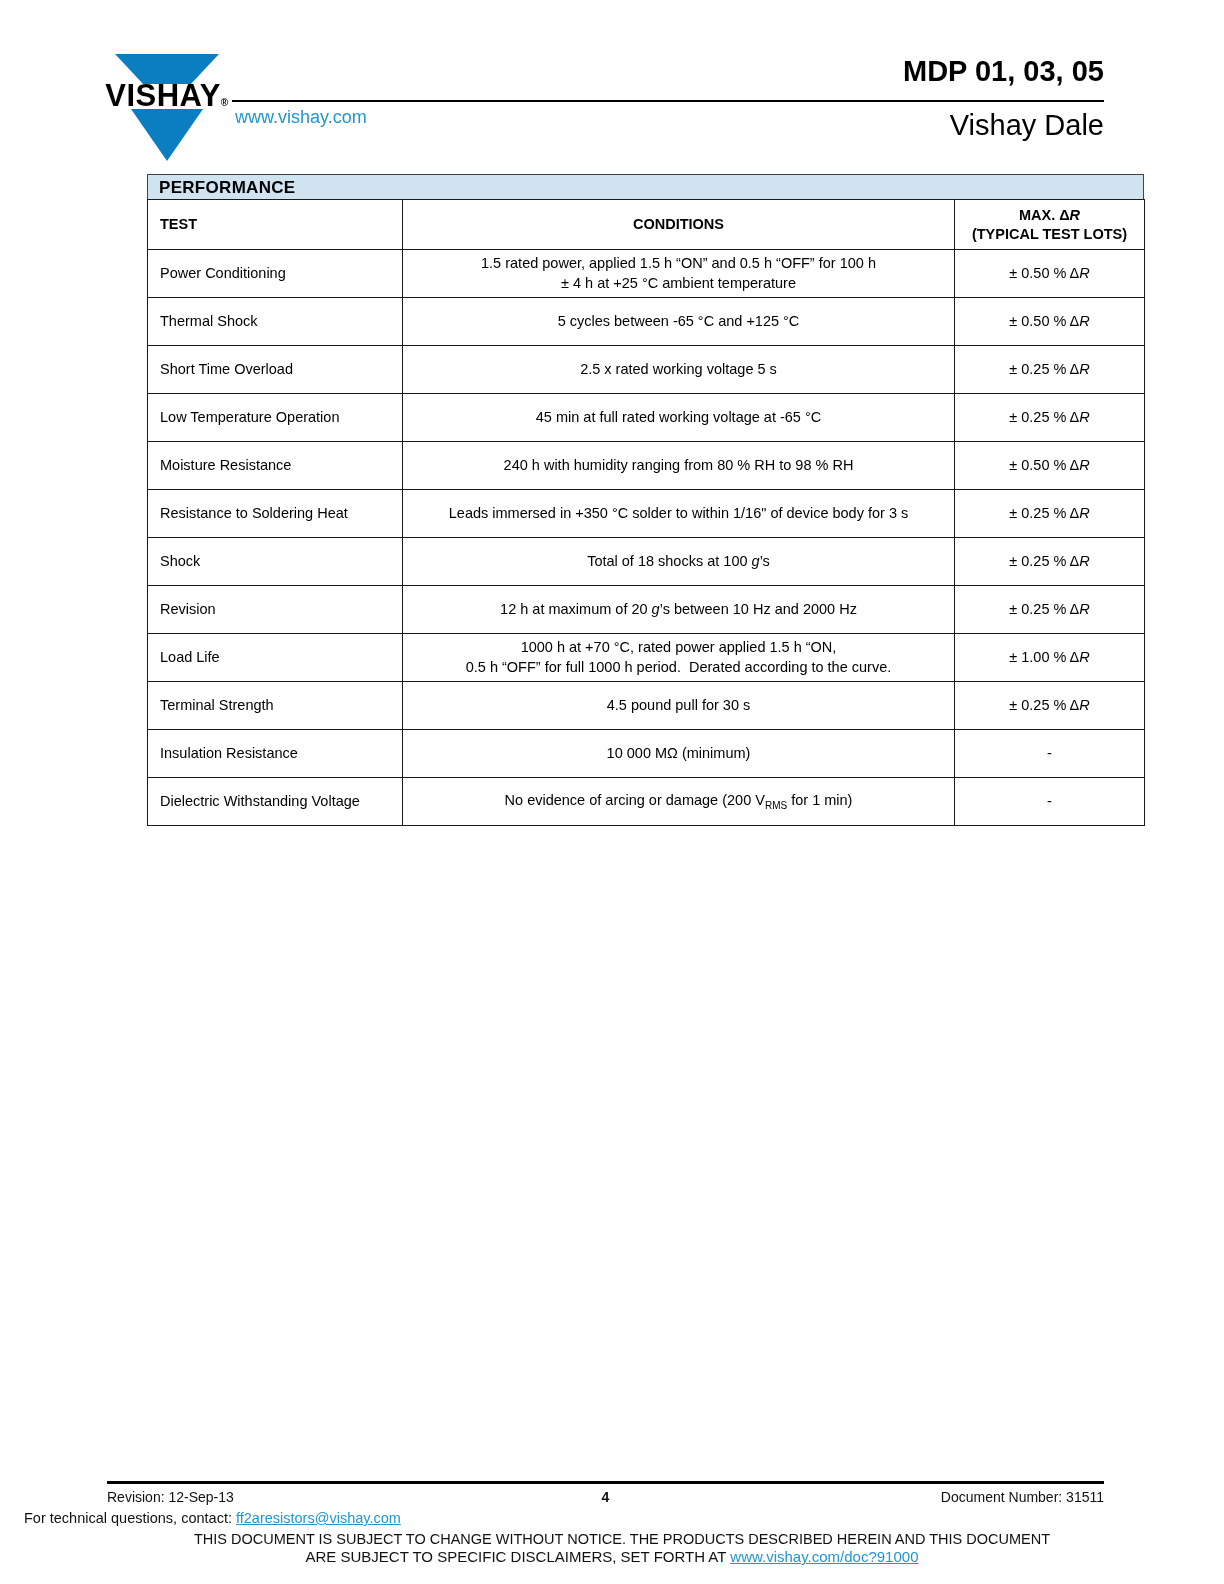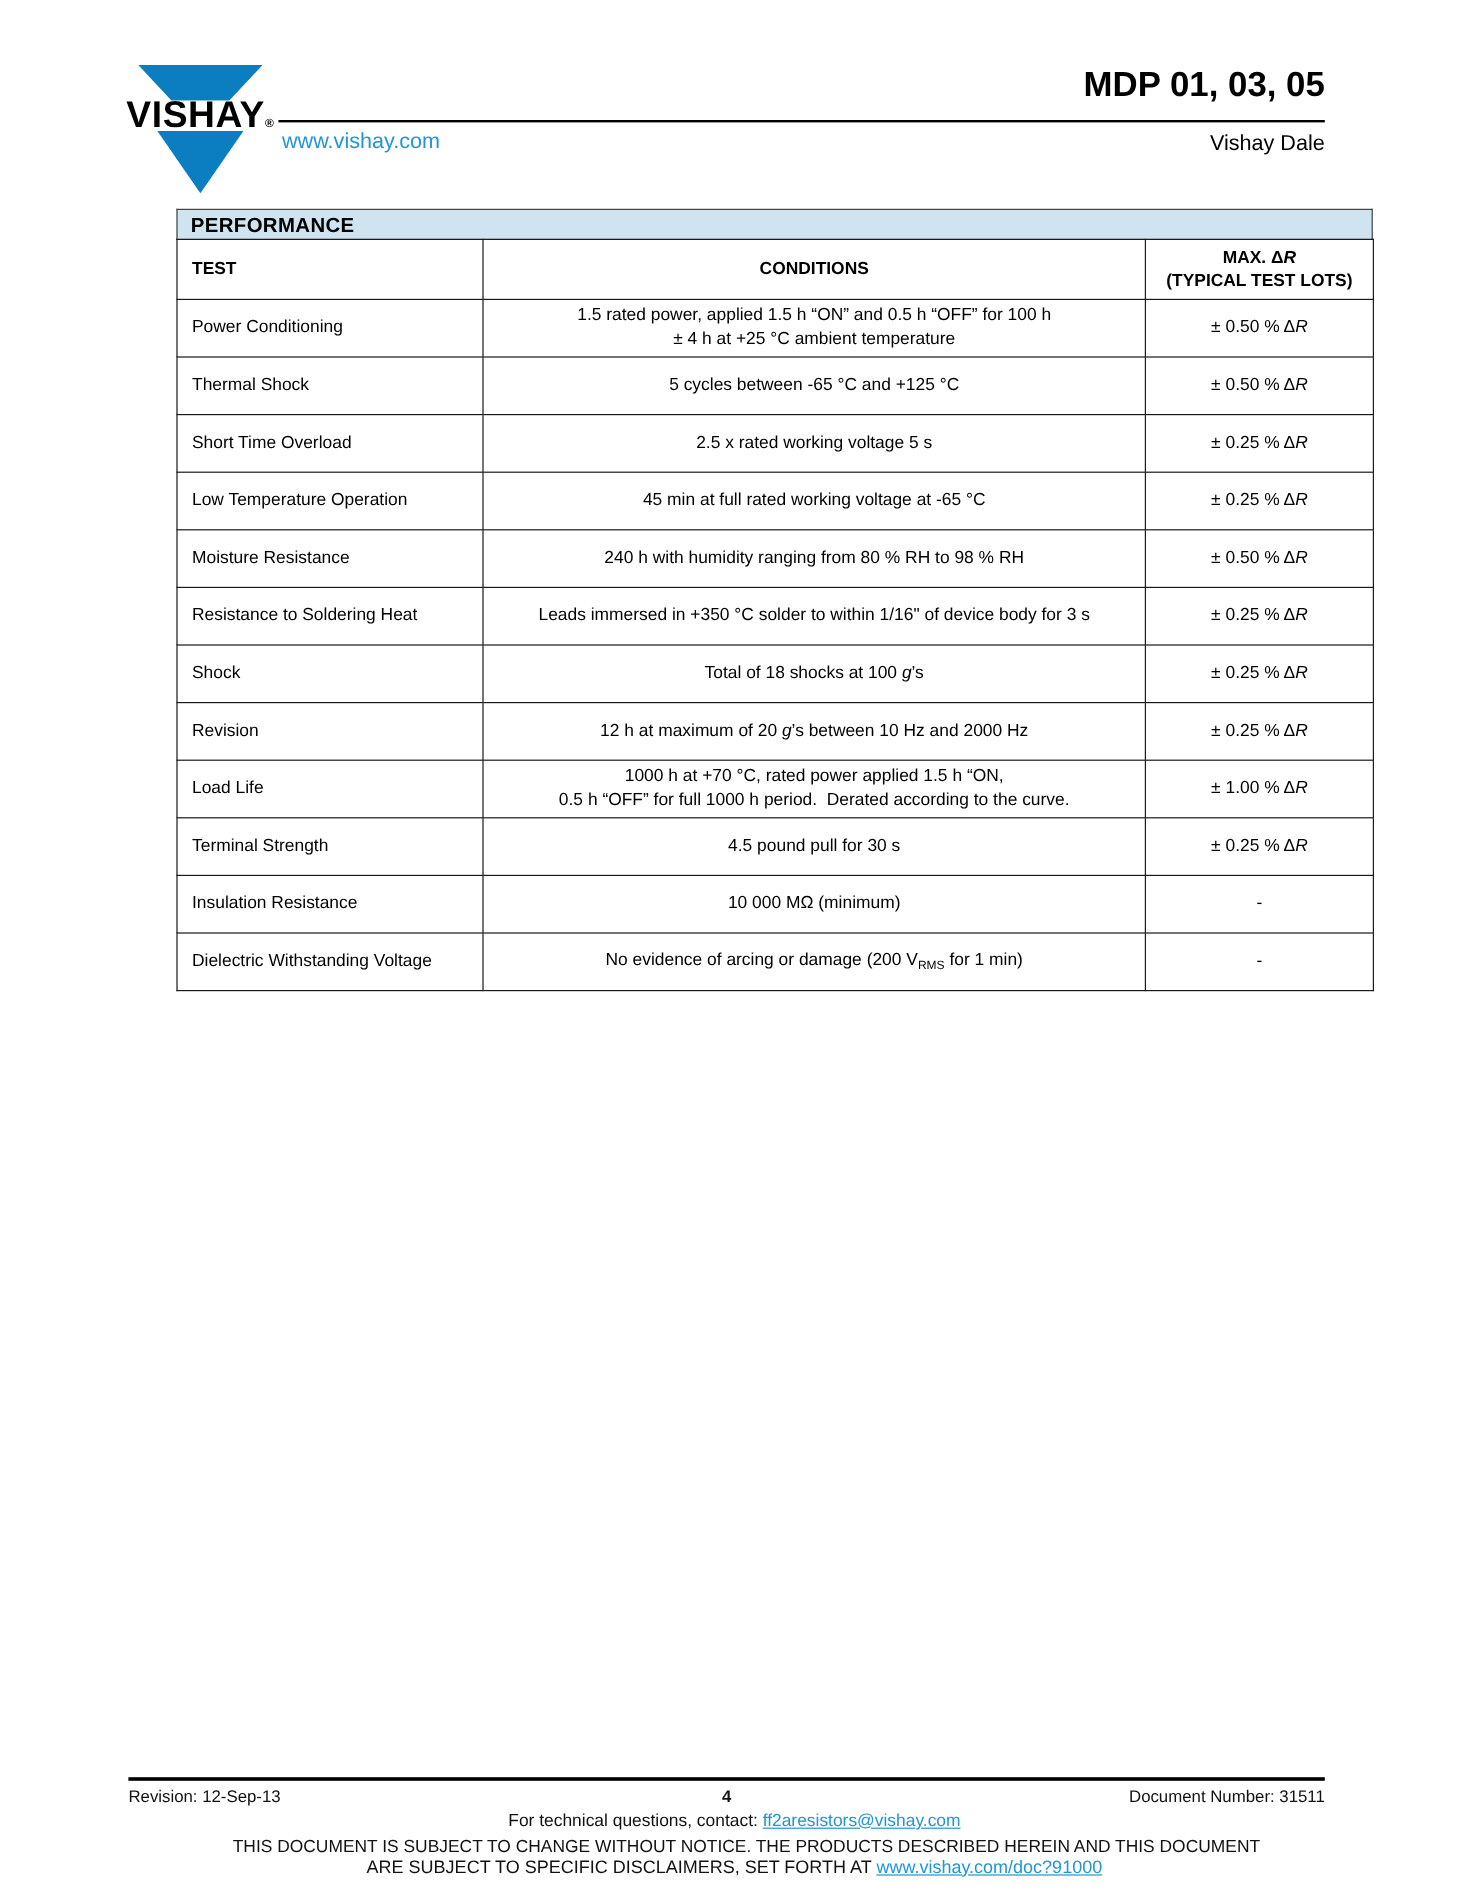--- a/index.html
+++ b/index.html
@@ -9,21 +9,21 @@
 
   
   .logo { position:absolute; left:96px; top:54px; width:142px; text-align:center; }
   .logo-tri-top { width:104px; height:30px; margin:0 auto; clip-path:polygon(0 0,100% 0,73% 100%,27% 100%); }
   .logo-word { font-size:31px; font-weight:bold; letter-spacing:.5px; color:#000; line-height:1.0; margin-top:-4px; }
   .logo-word .reg { font-size:10px; vertical-align:baseline; }
   .logo-tri-bottom { width:72px; height:52px; margin:-2px auto 0; clip-path:polygon(0 0,100% 0,50% 100%); }
   .header-rule { position:absolute; left:232px; top:100px; width:872px; height:2px; background:#000; }
   .website-link { position:absolute; left:235px; top:107px; font-size:18px; text-decoration:none; }
   .product-title { position:absolute; right:120px; top:55px; font-size:29px; font-weight:bold; color:#000; }
-  .division { position:absolute; right:120px; top:109px; font-size:18px; color:#000; }
+  .division { position:absolute; right:120px; top:109px; font-size:29px; color:#000; }
 
   
   .perf { position:absolute; left:107px; top:174px; width:997px;margin-left:40px; }
   .perf-band { height:26px; background:#cfe3f0; border:1px solid #444; border-bottom:1px solid #888;
                font-size:17px; font-weight:bold; color:#000; padding-left:11px; line-height:25px; letter-spacing:.3px; }
   table.perf-table { width:997px; table-layout:fixed; border-collapse:collapse; margin-top:-1px; }
   table.perf-table col.c1 { width:255px; }
   table.perf-table col.c2 { width:552px; }
   table.perf-table col.c3 { width:190px; }
   table.perf-table th, table.perf-table td { border:1px solid #1a1a1a; font-size:14.5px; color:#000; }
@@ -33,21 +33,21 @@
   table.perf-table td.c-test { text-align:left; padding-left:12px; }
   table.perf-table i { font-style:italic; }
   table.perf-table sub { font-size:10px; }
 
   
   .footer-rule { position:absolute; left:107px; top:1481px; width:997px; height:3px; background:#000; }
   .footer-meta { position:absolute; left:107px; top:1489px; width:997px; height:18px; font-size:14px; }
   .footer-revision { position:absolute; left:0; top:0; }
   .footer-page { position:absolute; left:0; right:0; text-align:center; top:0; font-weight:bold; }
   .footer-docnum { position:absolute; right:0; top:0; }
-  .footer-contact { position:absolute; left:0; top:1510px; width:1224px; text-align:center; font-size:14.5px; }
+  .footer-contact { position:absolute; left:0; top:1510px; width:1224px; text-align:left; font-size:14.5px;padding-left:24px; }
   .footer-disc1 { position:absolute; left:0; top:1531px; width:1224px; text-align:center; font-size:14.5px;padding-left:20px; }
   .footer-disc2 { position:absolute; left:0; top:1548px; width:1224px; text-align:center; font-size:15px; }
   a.blue-link { text-decoration:underline; }
 </style>
 </head>
 <body>
 
 <div class="page">
 
   <div class="logo">

